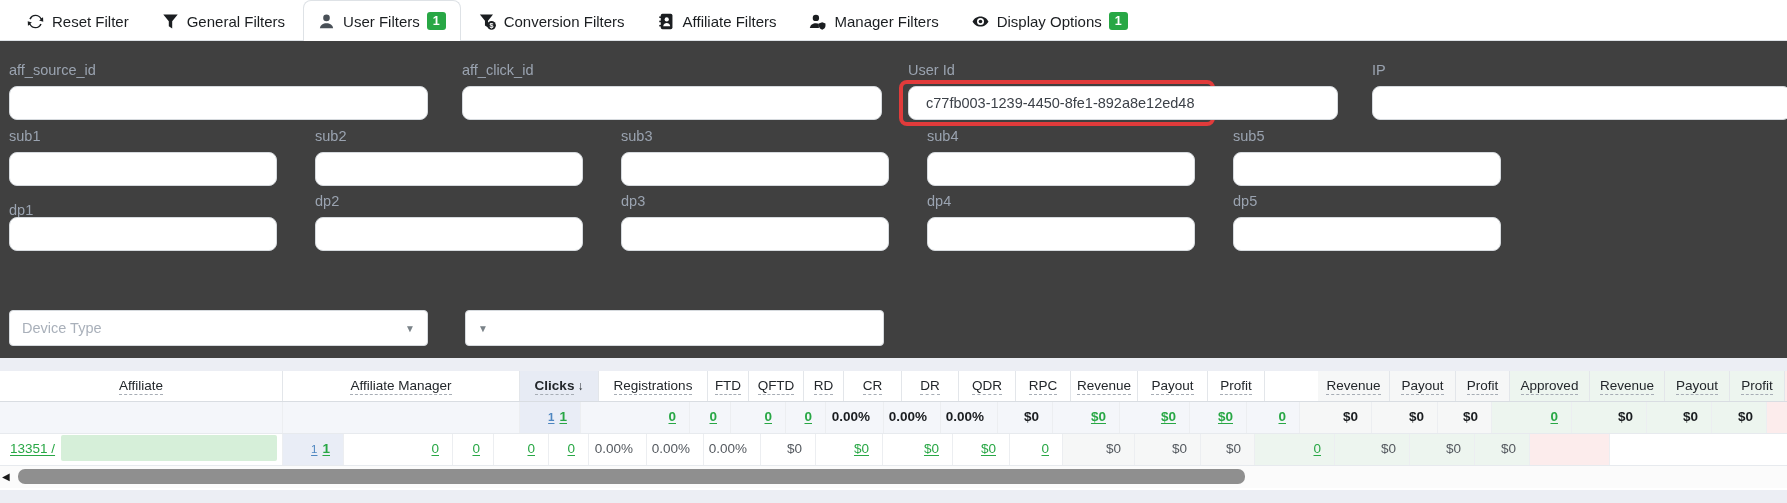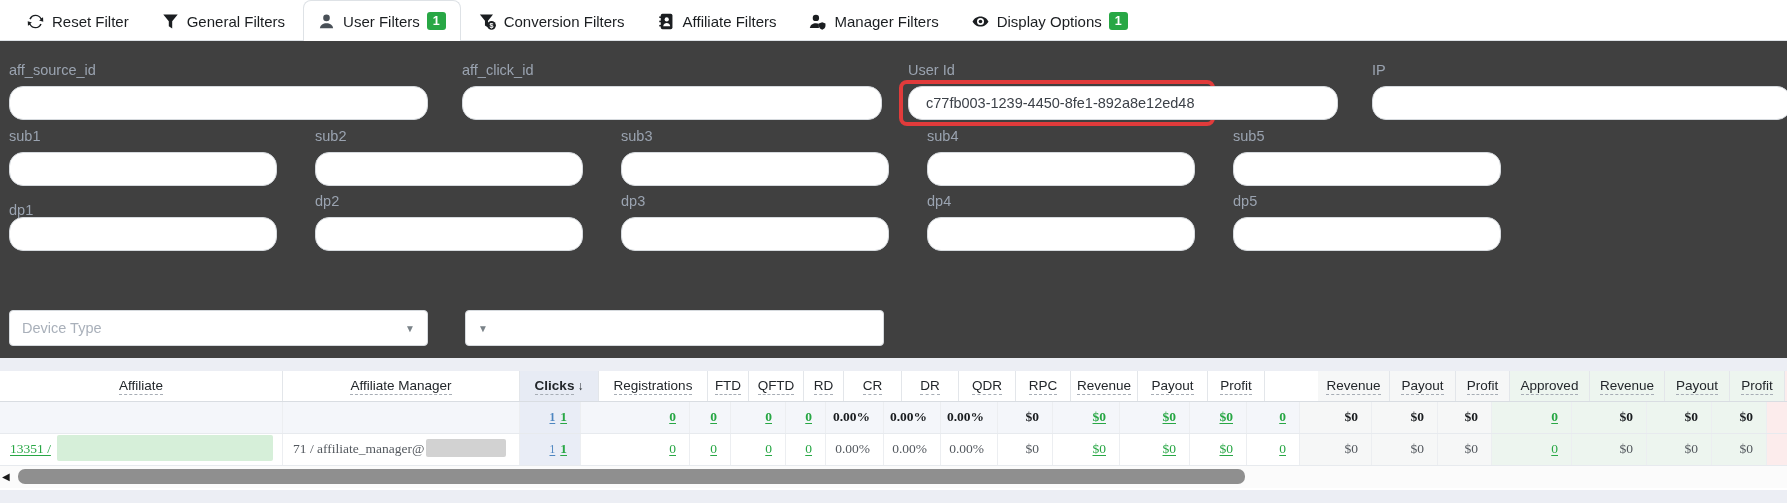--- a/index.html
+++ b/index.html
@@ -30,21 +30,21 @@
     font-size:12.5px;font-weight:bold;line-height:18px;height:18px;
     padding:0 6px;border-radius:3px;
   }
   
   #filter-panel{position:absolute;left:0;top:41px;width:1787px;height:317px;background:#404040;}
   .f-label{
     position:absolute;font-size:14.5px;color:#9aa3b0;white-space:nowrap;
   }
   .f-input{
     position:absolute;height:34px;box-sizing:border-box;
-    border:1px solid #d6dade;border-radius:14px;background:#fff;
+    border:1px solid #d6dade;border-radius:8px;background:#fff;
     font-family:"Liberation Sans", sans-serif;font-size:14.5px;color:#3c4148;
     padding:0 10px;outline:none;
   }
   .f-input.hl-pad{padding-left:17px;}
   .highlight-box{
     position:absolute;border:4px solid #e13b3b;border-radius:8px;
     box-sizing:border-box;pointer-events:none;
   }
   .f-select{
     position:absolute;height:36px;box-sizing:border-box;
@@ -58,21 +58,21 @@
   
   #report-table{position:absolute;left:0;top:371px;width:1847px;}
   .trow{display:flex;width:1847px;}
   .trow.hdr{height:30px;border-bottom:1px solid #d9dde2;}
   .trow.body-row{height:31px;border-bottom:1px solid #e7eaee;}
   .tcell{
     flex:none;box-sizing:border-box;border-right:1px solid #eceef1;
     overflow:hidden;white-space:nowrap;font-size:13.5px;
   }
   .hdr .tcell{line-height:29px;text-align:center;color:#23272b;border-right:1px solid #e3e6ea;}
-  .body-row .tcell{line-height:30px;text-align:right;padding-right:13px;color:#54595f;font-family:Liberation Serif, serif;}
+  .body-row .tcell{line-height:30px;text-align:right;padding-right:13px;color:#54595f;}
   .tcell.ta-left{text-align:left;padding-left:10px;padding-right:6px;}
   .hdr-label{display:inline-block;border-bottom:1px dashed #a7adb5;line-height:17px;cursor:help;}
   .hdr .sorted-col{font-weight:bold;}
   .sort-arrow{font-weight:normal;font-size:12px;margin-left:3px;}
   
   .g-clicks{background:#e9edf6;}
   .hdr .g-clicks{background:#e7ebf4;}
   .g-gray{background:#f6f7f7;}
   .g-green{background:#edf5ef;}
   .g-pink{background:#fcecec;}
@@ -259,21 +259,20 @@
       <div class="tcell g-gray" style="width: 66px;"><span>$0</span></div>
       <div class="tcell g-gray" style="width: 54px;"><span>$0</span></div>
       <div class="tcell g-green" style="width: 80px;"><a class="lnk">0</a></div>
       <div class="tcell g-green" style="width: 75px;"><span>$0</span></div>
       <div class="tcell g-green" style="width: 65px;"><span>$0</span></div>
       <div class="tcell g-green" style="width: 55px;"><span>$0</span></div>
       <div class="tcell g-pink" style="width: 80px;"></div>
     </div>
     <div class="trow body-row">
       <div class="tcell g-default ta-left" style="width: 283px;"><a class="lnk">13351 /</a><span class="redact green"></span></div>
-      <div class="tcell g-default ta-left" style="width: 237px;"><span>71 / affiliate_manager@</span><span class="redact gray"></span></div>
       <div class="tcell g-clicks" style="width: 61px;"><a class="lnk-blue">1</a><a class="lnk-green-b">1</a></div>
       <div class="tcell g-default" style="width: 109px;"><a class="lnk">0</a></div>
       <div class="tcell g-default" style="width: 41px;"><a class="lnk">0</a></div>
       <div class="tcell g-default" style="width: 55px;"><a class="lnk">0</a></div>
       <div class="tcell g-default" style="width: 40px;"><a class="lnk">0</a></div>
       <div class="tcell g-default" style="width: 58px;"><span>0.00%</span></div>
       <div class="tcell g-default" style="width: 57px;"><span>0.00%</span></div>
       <div class="tcell g-default" style="width: 57px;"><span>0.00%</span></div>
       <div class="tcell g-default" style="width: 55px;"><span>$0</span></div>
       <div class="tcell g-default" style="width: 67px;"><a class="lnk">$0</a></div>

